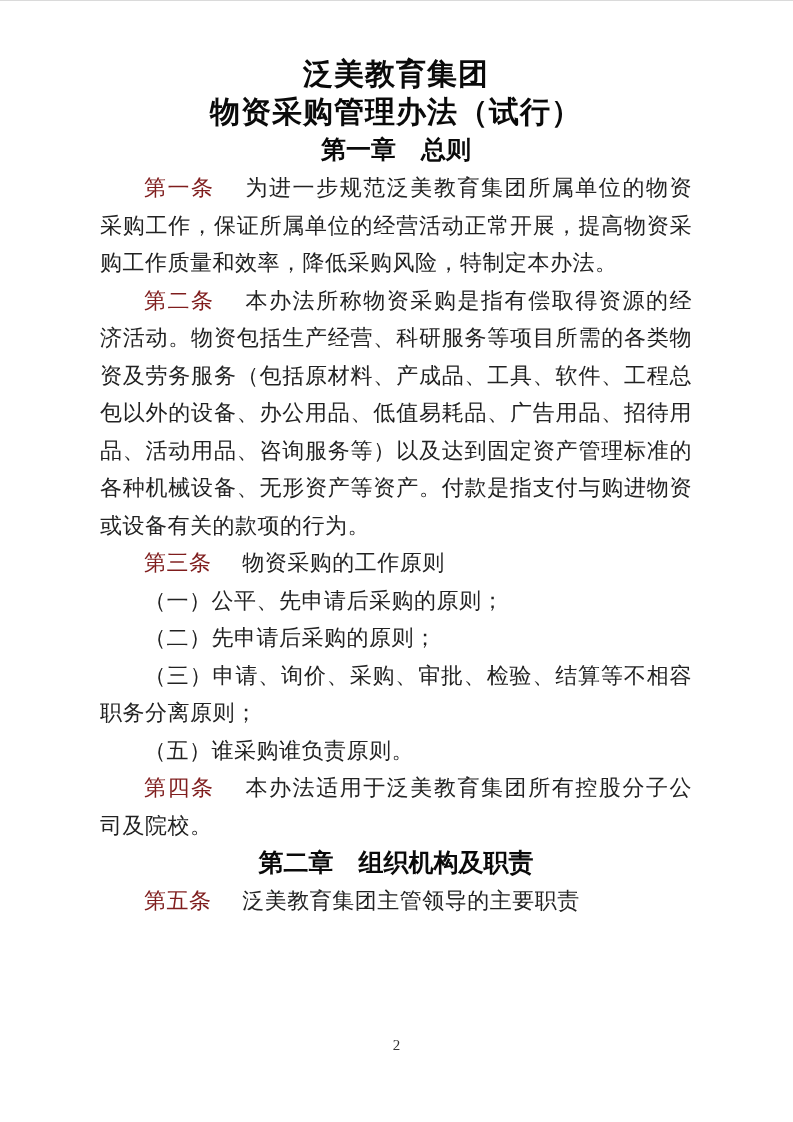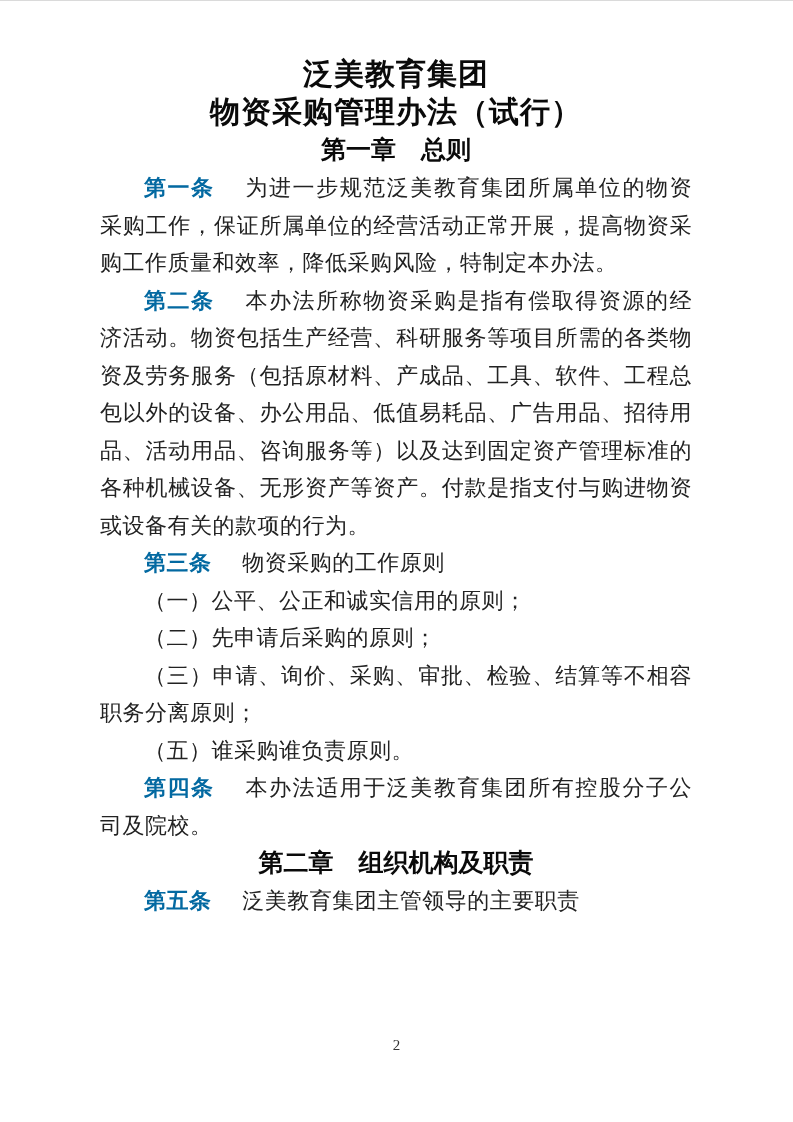--- a/index.html
+++ b/index.html
@@ -45,22 +45,22 @@
     font-size: 22px;
     line-height: 37.5px;
     letter-spacing: 0.5px;
     text-align: justify;
     text-justify: inter-ideograph;
     text-indent: 2em;
     color: #222222;
   }
   .lead {
     font-family: "Liberation Sans", "DejaVu Sans", sans-serif;
-    font-weight: bold;
-    color: #0369a1;
+    font-weight: normal;
+    color: #7f1d1d;
     margin-right: 1.4em;
   }
   .page-number {
     position: absolute;
     top: 1036px;
     left: 0;
     width: 100%;
     text-align: center;
     font-size: 15px;
     color: #333333;
@@ -75,21 +75,21 @@
   <h1 class="title">物资采购管理办法（试行）</h1>
 
   <h2 class="chapter">第一章　总则</h2>
 
   <p class="article"><span class="lead">第一条</span><span>为进一步规范泛美教育集团所属单位的物资采购工作，保证所属单位的经营活动正常开展，提高物资采购工作质量和效率，降低采购风险，特制定本办法。</span></p>
 
   <p class="article"><span class="lead">第二条</span><span>本办法所称物资采购是指有偿取得资源的经济活动。物资包括生产经营、科研服务等项目所需的各类物资及劳务服务（包括原材料、产成品、工具、软件、工程总包以外的设备、办公用品、低值易耗品、广告用品、招待用品、活动用品、咨询服务等）以及达到固定资产管理标准的各种机械设备、无形资产等资产。付款是指支付与购进物资或设备有关的款项的行为。</span></p>
 
   <p class="article"><span class="lead">第三条</span><span>物资采购的工作原则</span></p>
 
-  <p class="item">（一）公平、公正和诚实信用的原则；</p>
+  <p class="item">（一）公平、先申请后采购的原则；</p>
   <p class="item">（二）先申请后采购的原则；</p>
   <p class="item">（三）申请、询价、采购、审批、检验、结算等不相容职务分离原则；</p>
   <p class="item">（五）谁采购谁负责原则。</p>
 
   <p class="article"><span class="lead">第四条</span><span>本办法适用于泛美教育集团所有控股分子公司及院校。</span></p>
 
   <h2 class="chapter">第二章　组织机构及职责</h2>
 
   <p class="article"><span class="lead">第五条</span><span>泛美教育集团主管领导的主要职责</span></p>
 

